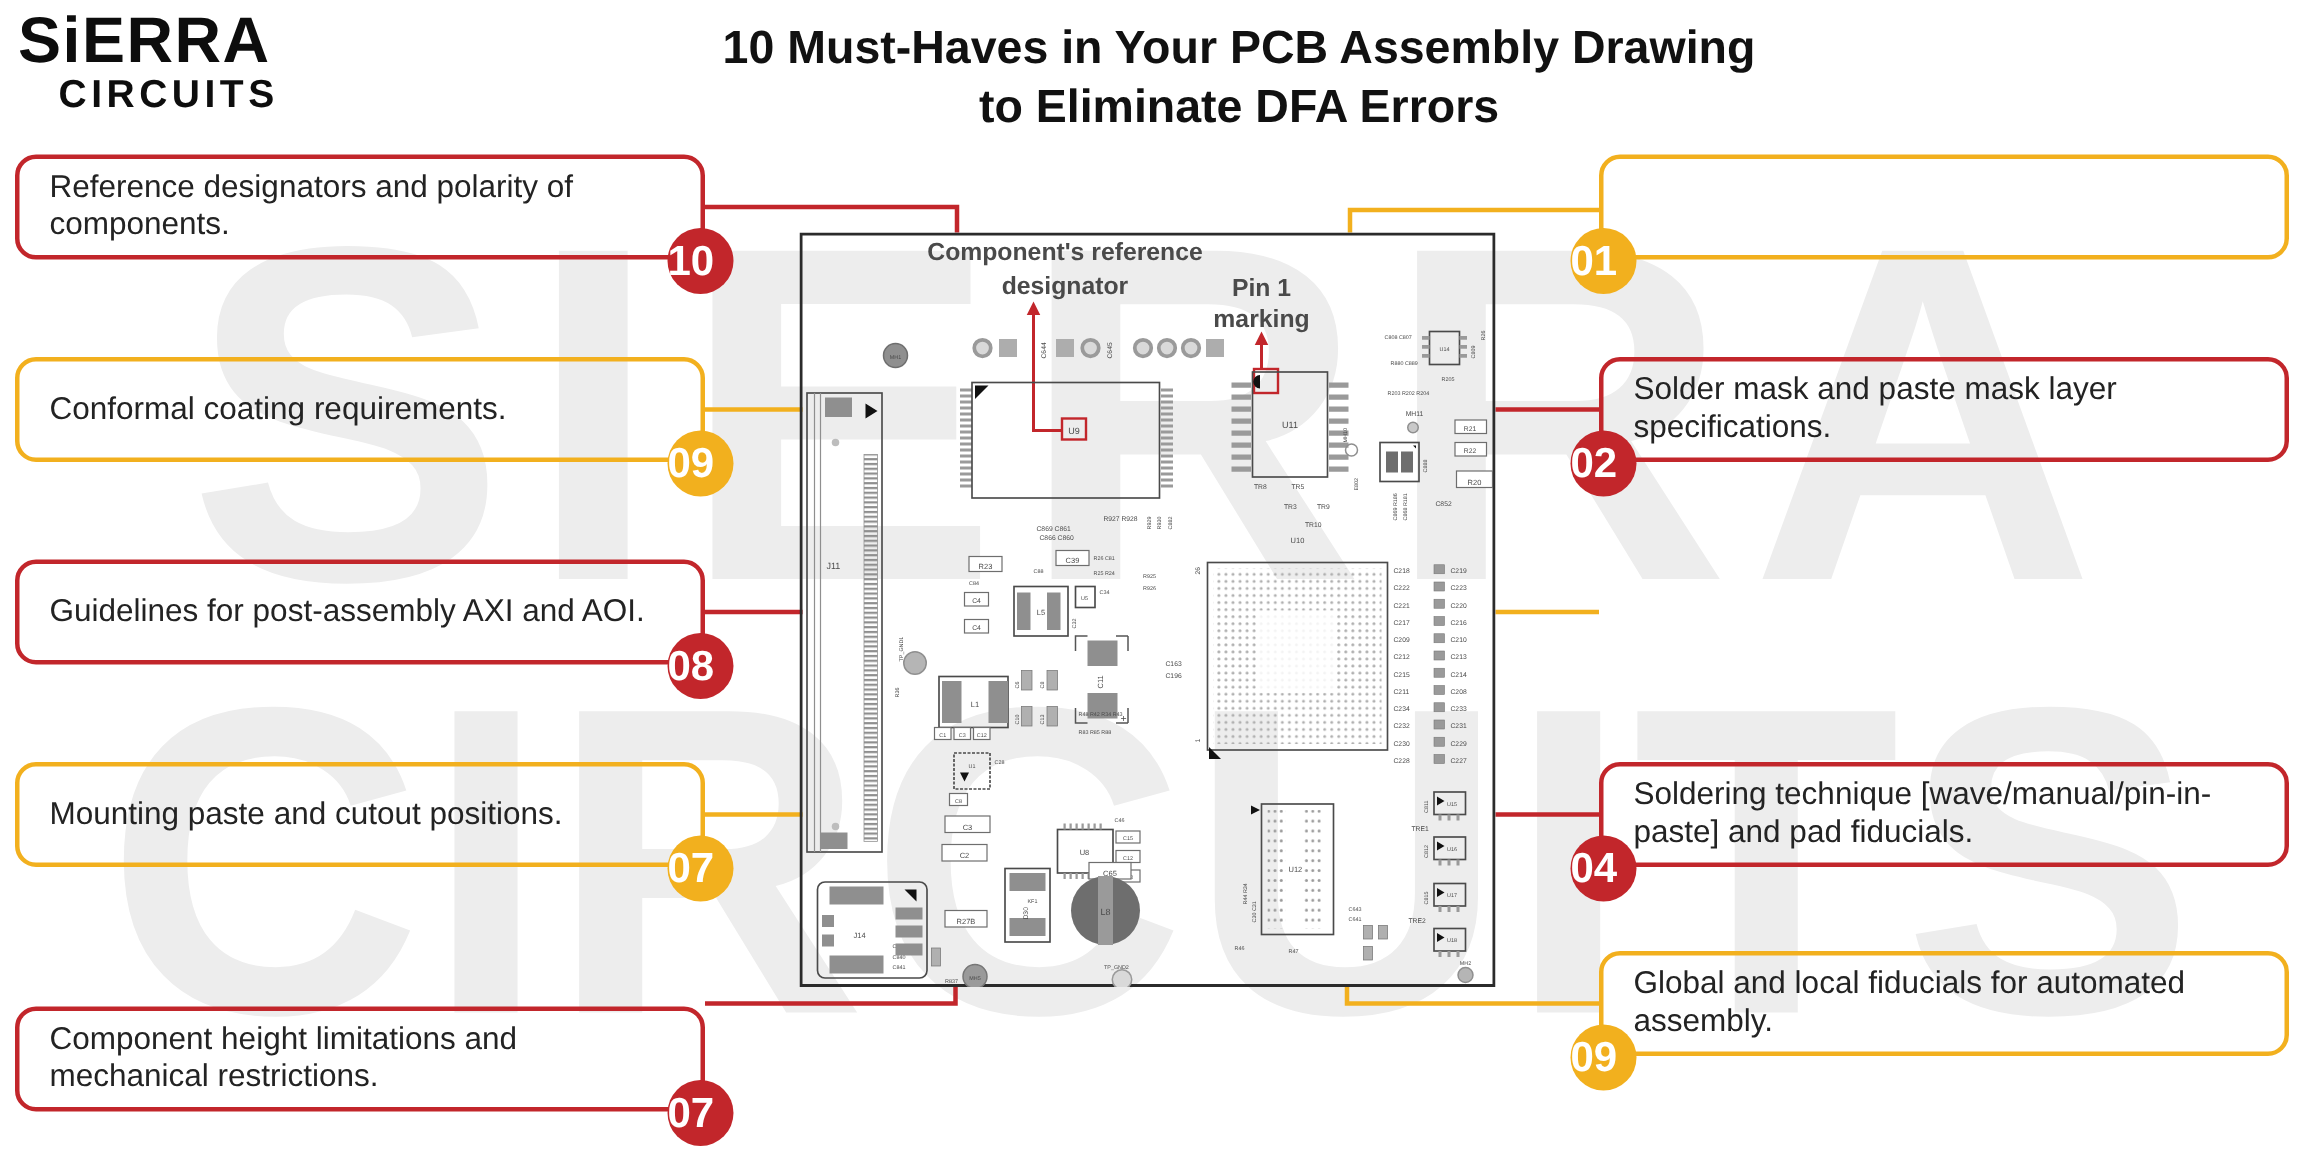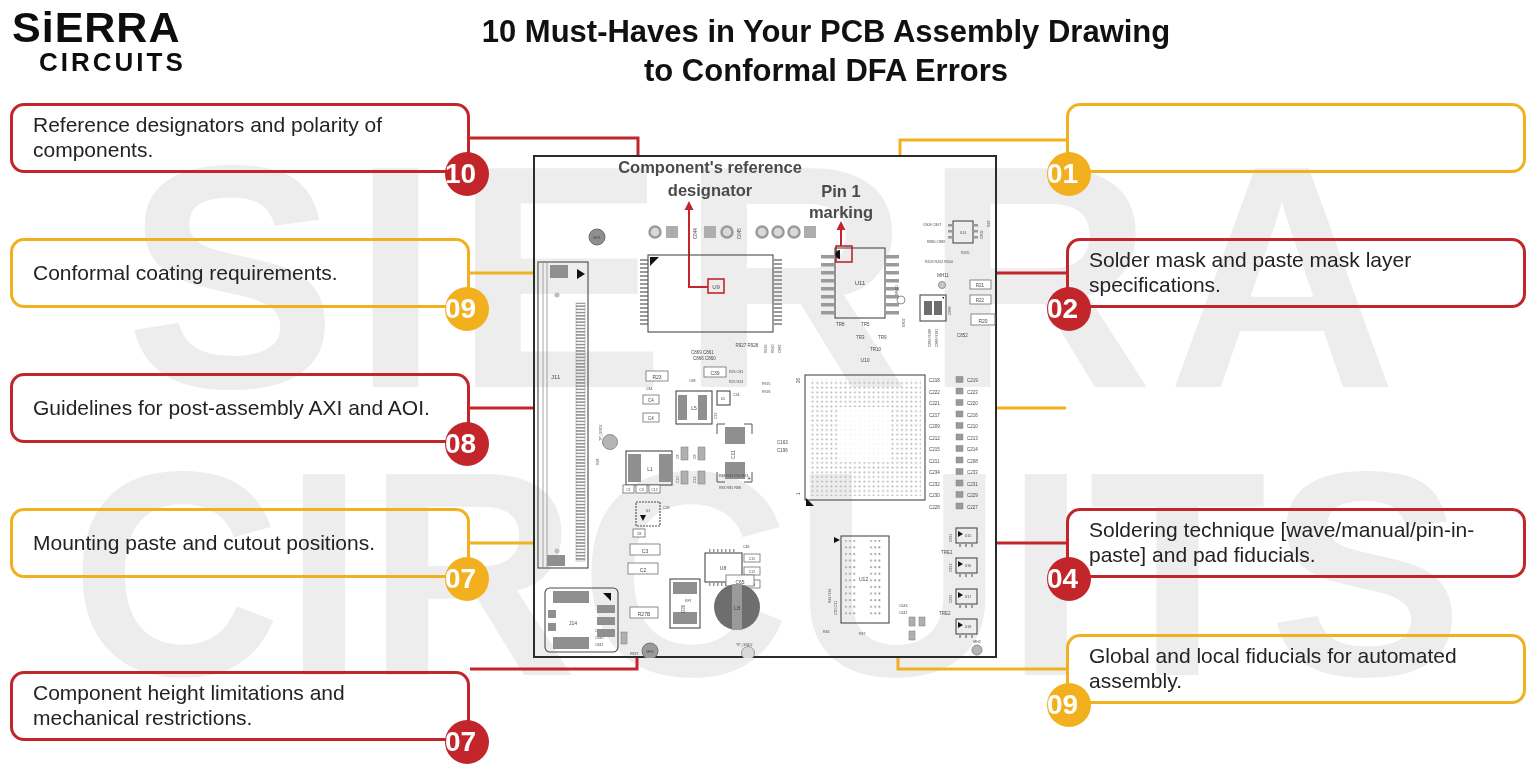--- a/index.html
+++ b/index.html
@@ -58,21 +58,21 @@
 
   <div class="wm wm1">SIERRA</div>
   <div class="wm wm2">CIRCUITS</div>
 
   <div class="logo">
     <div class="l1">SiERRA</div>
     <div class="l2">CIRCUITS</div>
   </div>
   <div class="title">
     <div>10 Must-Haves in Your PCB Assembly Drawing</div>
-    <div>to Conformal DFA Errors</div>
+    <div>to Eliminate DFA Errors</div>
   </div>
 
   <svg class="lines" width="1536" height="768">
     <path class="ln red" d="M470,138 H638 V155"></path>
     <path class="ln yellow" d="M470,273 H535"></path>
     <path class="ln red" d="M470,408 H535"></path>
     <path class="ln yellow" d="M470,543 H535"></path>
     <path class="ln red" d="M470,669 H637 V657"></path>
     <path class="ln yellow" d="M1066,140 H900 V155"></path>
     <path class="ln red" d="M1066,273 H997"></path>

